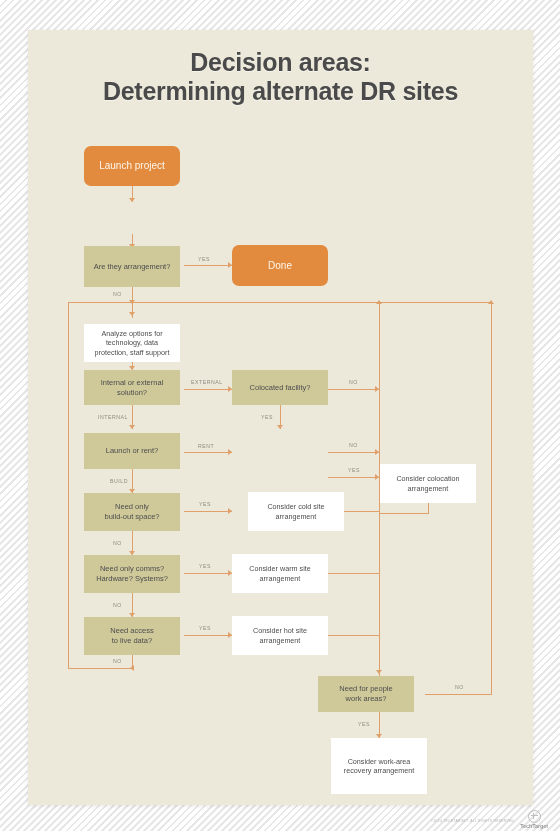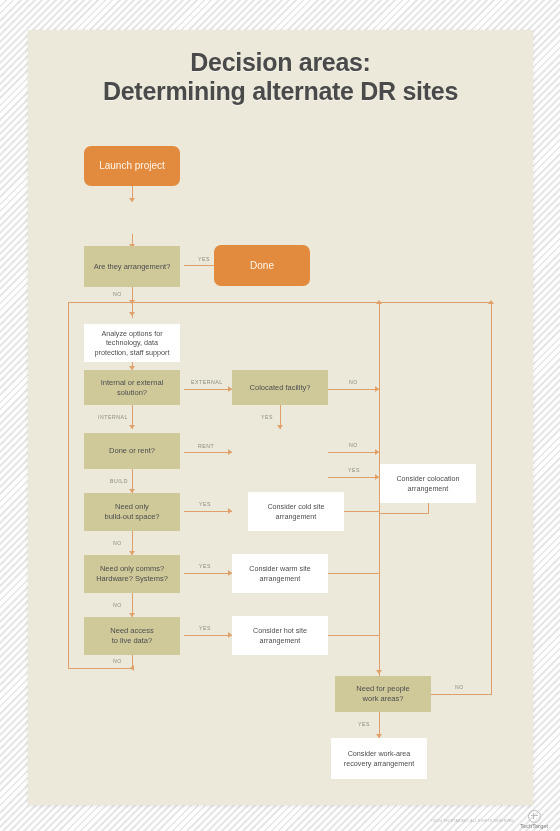--- a/index.html
+++ b/index.html
@@ -183,38 +183,38 @@
 
   <div class="node n-orange" style="left:84px;top:146px;width:96px;height:40px;">
     <span>Launch project</span>
   </div>
 
 
   <div class="node n-khaki" style="left:84px;top:246px;width:96px;height:41px;">
     <span>Are they arrangement?</span>
   </div>
 
-  <div class="node n-orange" style="left:214px;top:245px;width:96px;height:41px;">
+  <div class="node n-orange" style="left:232px;top:245px;width:96px;height:41px;">
     <span>Done</span>
   </div>
 
   <div class="node n-white" style="left:84px;top:324px;width:96px;height:38px;">
     <span class="ml">Analyze options for<br>technology, data<br>protection, staff support</span>
   </div>
 
   <div class="node n-khaki" style="left:232px;top:370px;width:96px;height:35px;">
     <span>Colocated facility?</span>
   </div>
 
   <div class="node n-khaki" style="left:84px;top:370px;width:96px;height:35px;">
     <span class="ml">Internal or external<br>solution?</span>
   </div>
 
   <div class="node n-khaki" style="left:84px;top:433px;width:96px;height:36px;">
-    <span>Done or rent?</span>
+    <span>Launch or rent?</span>
   </div>
 
 
   <div class="node n-white" style="left:380px;top:464px;width:96px;height:39px;">
     <span class="ml">Consider colocation<br>arrangement</span>
   </div>
 
   <div class="node n-khaki" style="left:84px;top:493px;width:96px;height:38px;">
     <span class="ml">Need only<br>build-out space?</span>
   </div>
@@ -232,25 +232,25 @@
   </div>
 
   <div class="node n-khaki" style="left:84px;top:617px;width:96px;height:38px;">
     <span class="ml">Need access<br>to live data?</span>
   </div>
 
   <div class="node n-white" style="left:232px;top:616px;width:96px;height:39px;">
     <span class="ml">Consider hot site<br>arrangement</span>
   </div>
 
-  <div class="node n-khaki" style="left:335px;top:676px;width:96px;height:36px;">
+  <div class="node n-khaki" style="left:318px;top:676px;width:96px;height:36px;">
     <span class="ml">Need for people<br>work areas?</span>
   </div>
 
-  <div class="node n-white" style="left:331px;top:738px;width:96px;height:41px;">
+  <div class="node n-white" style="left:331px;top:738px;width:96px;height:56px;">
     <span class="ml">Consider work-area<br>recovery arrangement</span>
   </div>
 
   <div class="edge-label" style="left:198px;top:256px;">YES</div>
   <div class="edge-label" style="left:113px;top:291px;">NO</div>
   <div class="edge-label" style="left:191px;top:379px;">EXTERNAL</div>
   <div class="edge-label" style="left:98px;top:414px;">INTERNAL</div>
   <div class="edge-label" style="left:349px;top:379px;">NO</div>
   <div class="edge-label" style="left:261px;top:414px;">YES</div>
   <div class="edge-label" style="left:198px;top:443px;">RENT</div>

